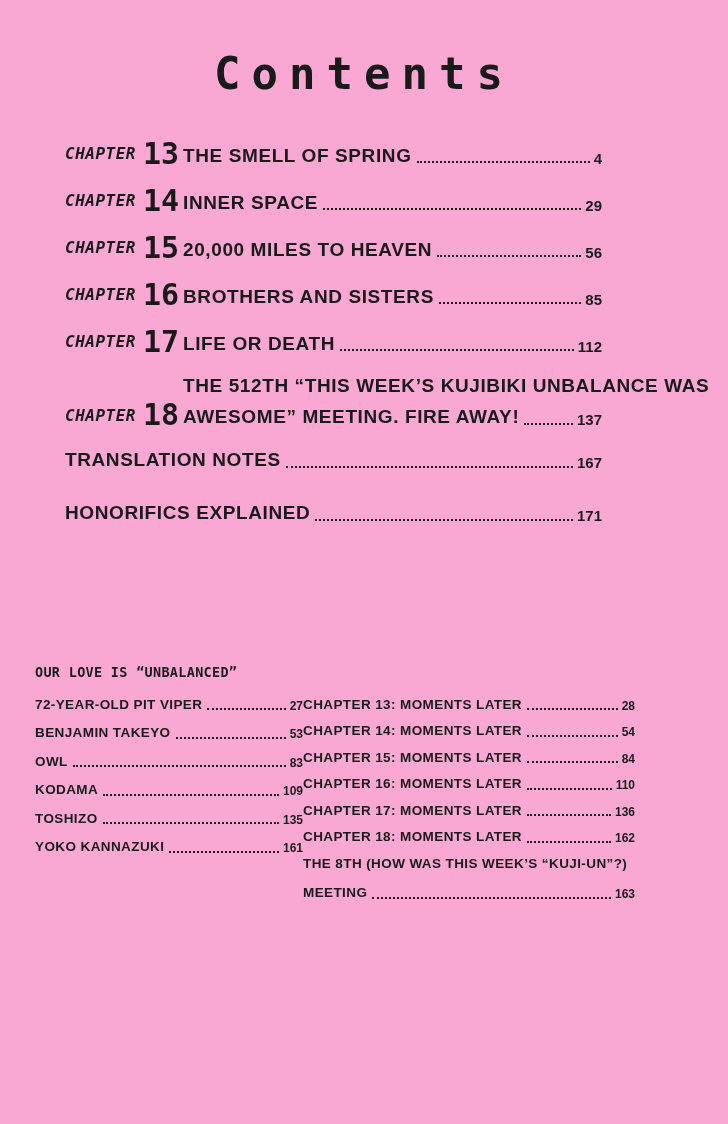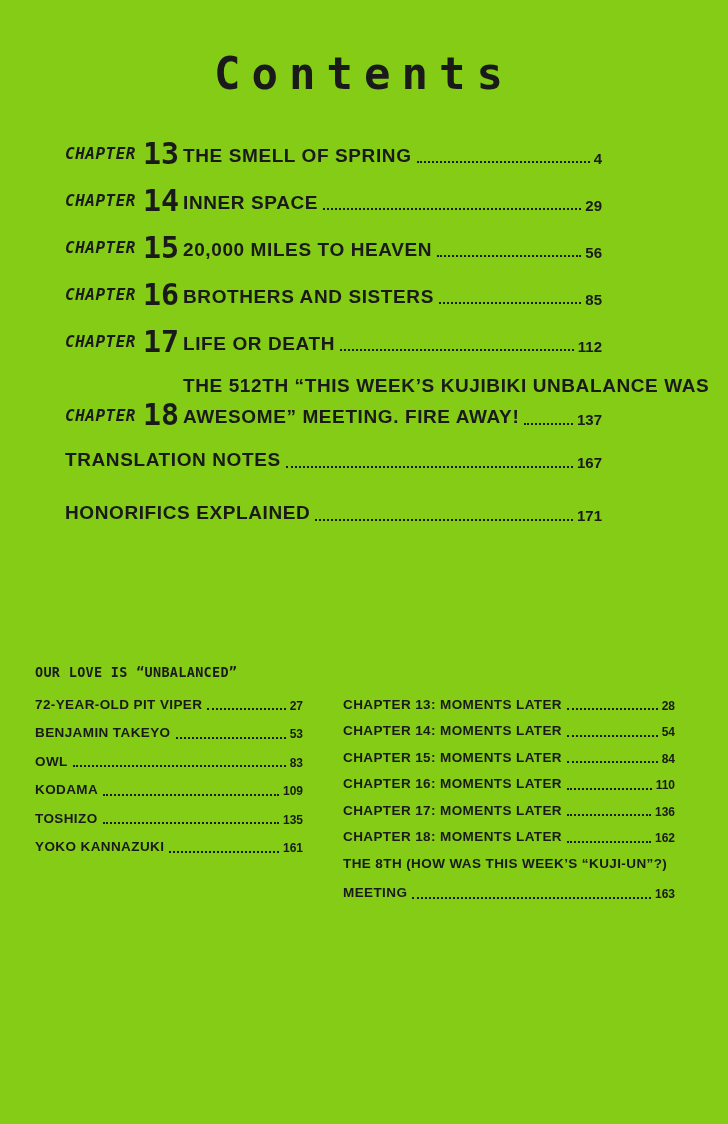--- a/index.html
+++ b/index.html
@@ -1,20 +1,20 @@
 <!DOCTYPE html>
 <html><head>
 <meta charset="utf-8">
 <style>
   html,body{margin:0;padding:0;background:#e8e8e8;}
   .page{
     position:relative;
     width:728px;height:1124px;
     margin:0 auto;
-    background:#84cc16;
+    background:#f9a8d4;
     color:#1a1a1a;
     font-family:"Liberation Sans",sans-serif;
     overflow:hidden;
   }
   .title{
     margin:0;
     padding-top:50px;
     text-align:center;
     font-family:"DejaVu Sans Mono",monospace;
     font-weight:bold;
@@ -48,21 +48,21 @@
   
   .extras{margin:18px 126px 0 65px;}
   .extra-row{margin-bottom:31px;}
   
   .bonus{margin:140px 53px 0 35px;}
   .bonus-heading{
     font-family:"DejaVu Sans Mono",monospace;
     font-weight:bold;font-size:13.5px;letter-spacing:.3px;
     margin-bottom:17px;
   }
-  .bonus-cols{display:flex;justify-content:space-between;align-items:flex-start;}
+  .bonus-cols{display:flex;justify-content:flex-start;align-items:flex-start;}
   .col-left{width:268px;flex-shrink:0;}
   .col-right{width:332px;flex-shrink:0;}
   .bonus-row{margin-bottom:13px;}
   .col-right .bonus-row{margin-bottom:11px;}
   .bonus-row .t{font-size:13.5px;letter-spacing:.4px;}
   .bonus-row .pg{font-size:12px;}
   .bonus-row .lead{margin-bottom:2px;}
   .bonus-row .l1{margin-bottom:14px;}
 </style>
 </head>

